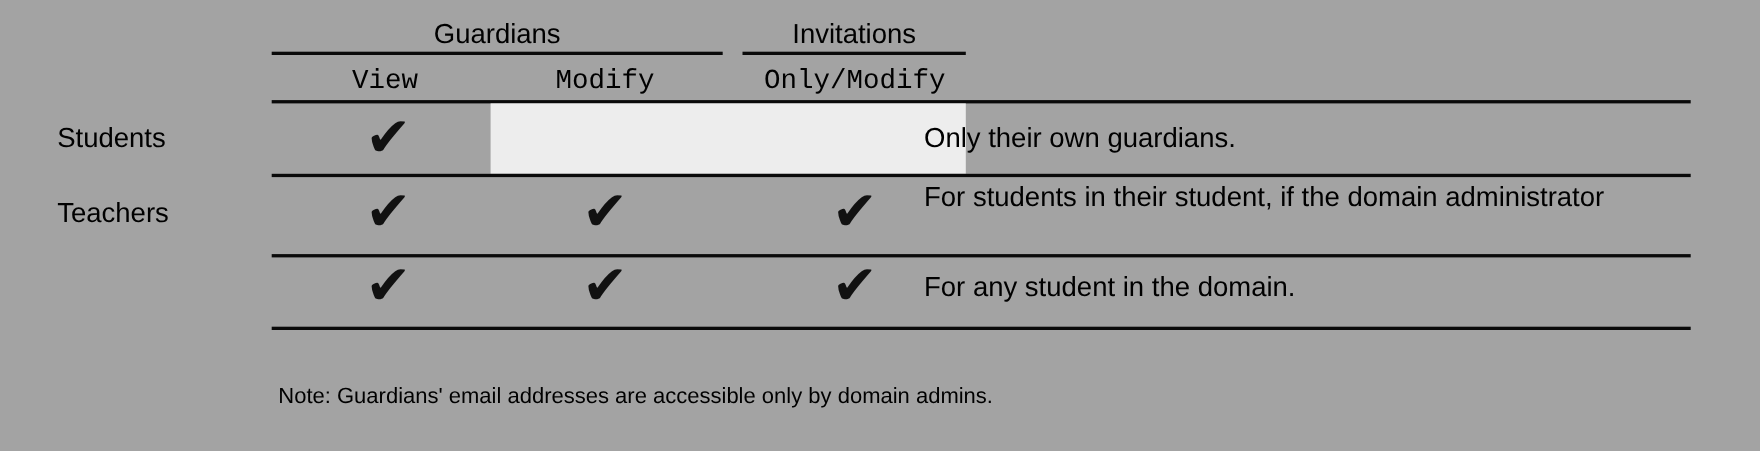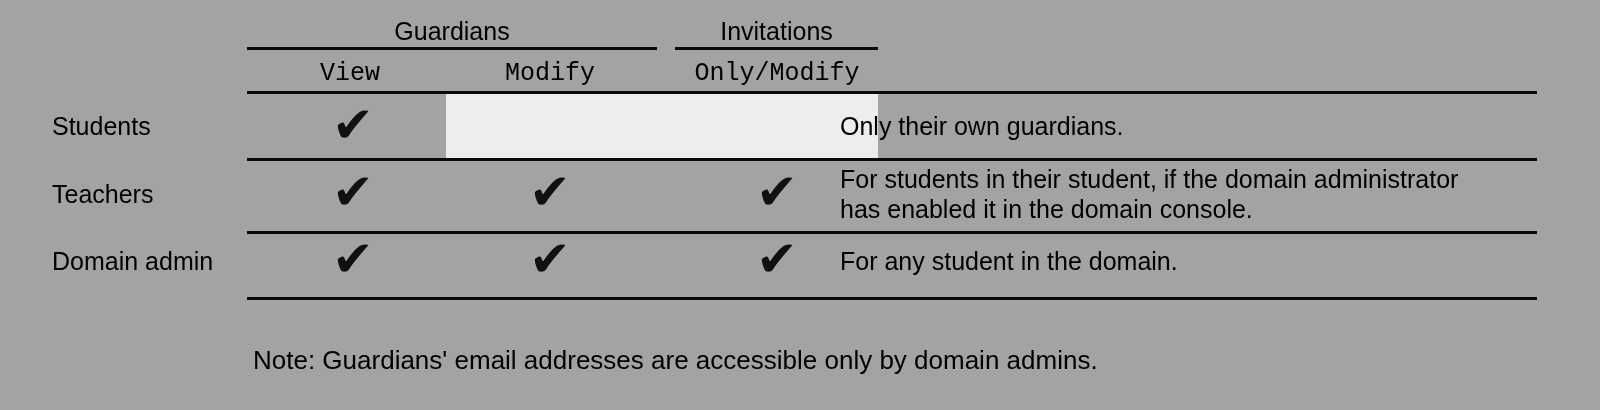--- a/index.html
+++ b/index.html
@@ -77,21 +77,21 @@
     left: 840px;
     width: 648px;
     font-size: 25px;
     line-height: 30px;
   }
   .note .line { display: block; }
 
   .footnote {
     left: 253px;
     top: 344px;
-    font-size: 26px;
+    font-size: 20px;
     line-height: 32px;
     white-space: nowrap;
   }
 </style>
 </head>
 <body>
 
 <div class="page">
 
   <div class="abs group-label" style="left:247px; width:410px;">Guardians</div>
@@ -112,25 +112,23 @@
   <div class="abs check" style="left:308px; top:99px;">✔</div>
   <div class="abs note" style="top:111px;">Only their own guardians.</div>
   <div class="abs hline" style="top:158px;"></div>
 
   <div class="abs row-label" style="top:179px;">Teachers</div>
   <div class="abs check" style="left:308px; top:166px;">✔</div>
   <div class="abs check" style="left:505px; top:166px;">✔</div>
   <div class="abs check" style="left:732px; top:166px;">✔</div>
   <div class="abs note" style="top:164px;">
     <span class="line">For students in their student, if the domain administrator</span>
-    <span class="line">has enabled it in the domain console.</span>
   </div>
   <div class="abs hline" style="top:231px;"></div>
 
-  <div class="abs row-label" style="top:246px;">Domain admin</div>
   <div class="abs check" style="left:308px; top:233px;">✔</div>
   <div class="abs check" style="left:505px; top:233px;">✔</div>
   <div class="abs check" style="left:732px; top:233px;">✔</div>
   <div class="abs note" style="top:246px;">For any student in the domain.</div>
   <div class="abs hline" style="top:297px;"></div>
 
   <div class="abs footnote">Note: Guardians' email addresses are accessible only by domain admins.</div>
 
 </div>
 

